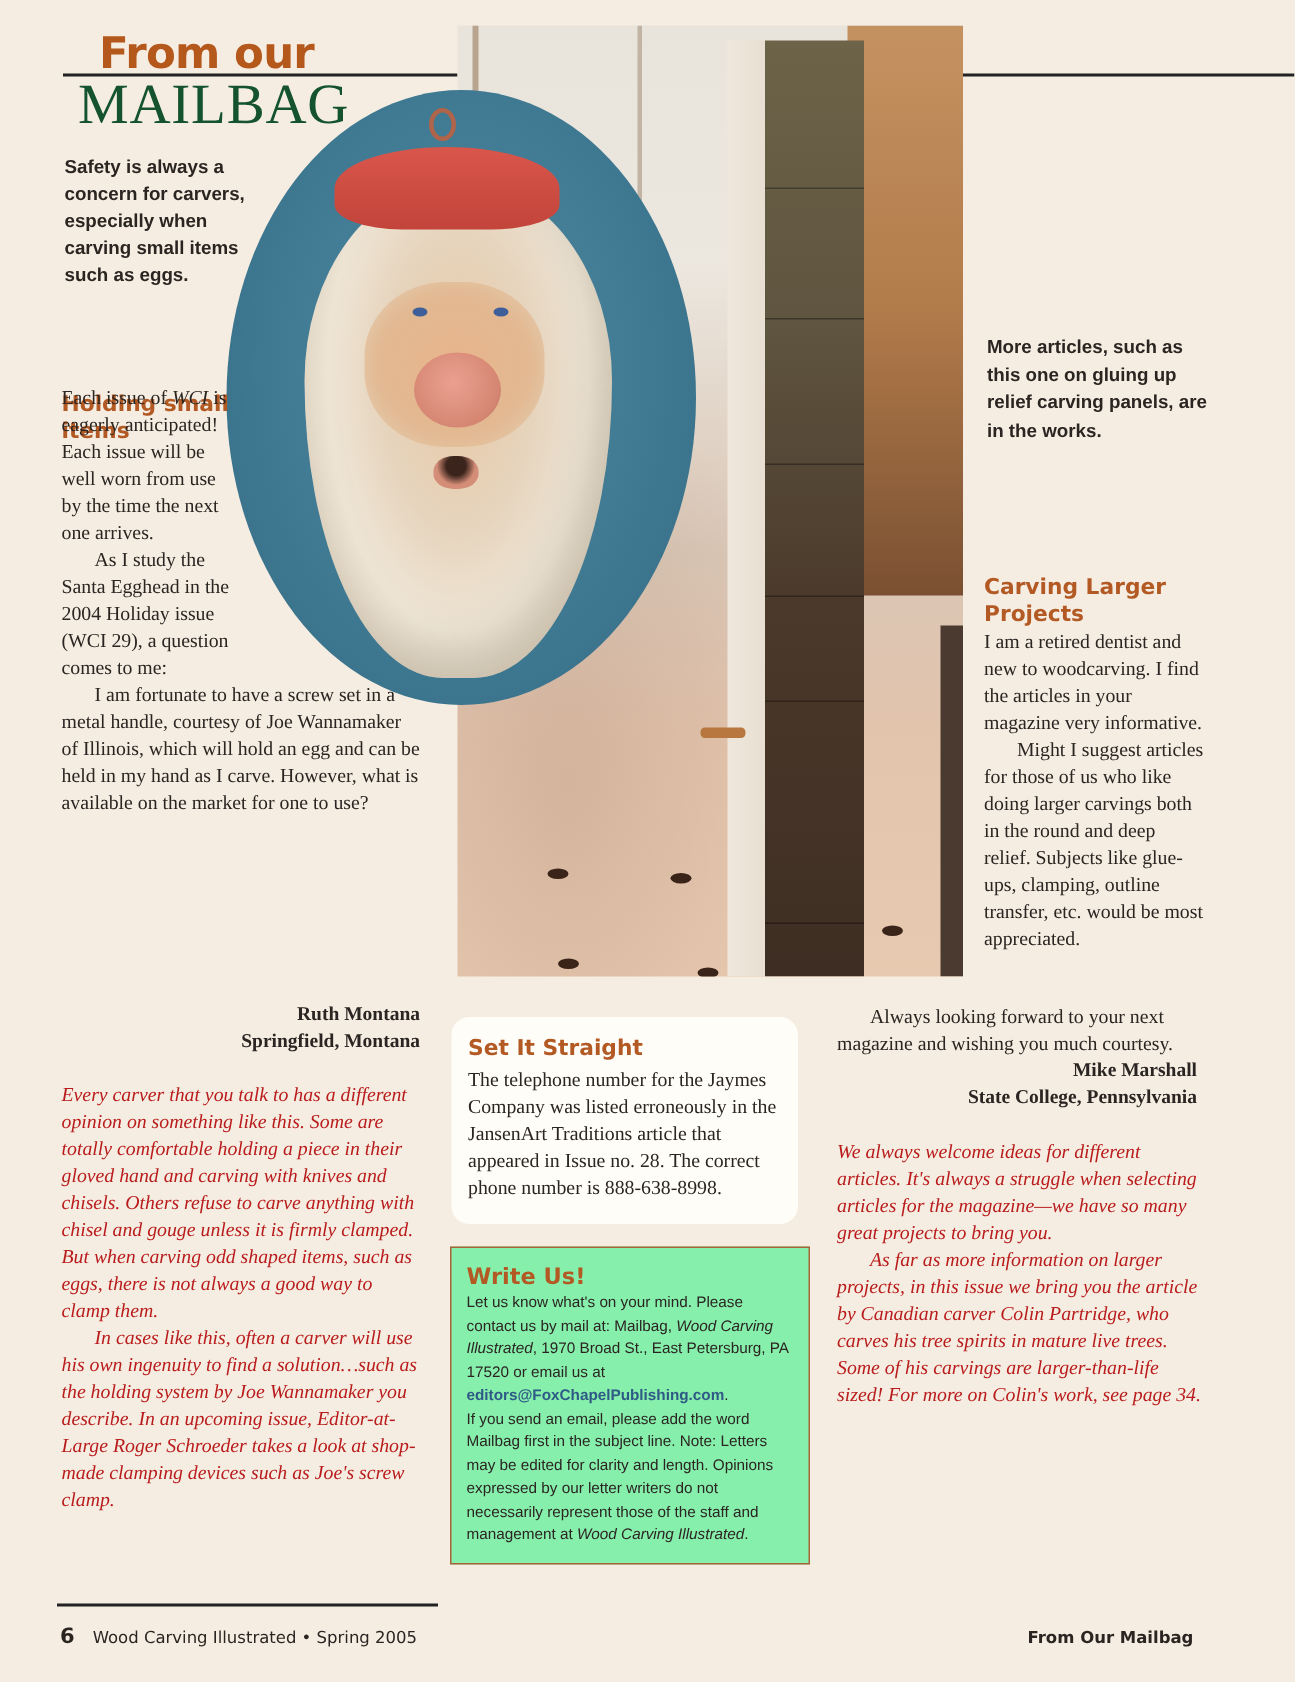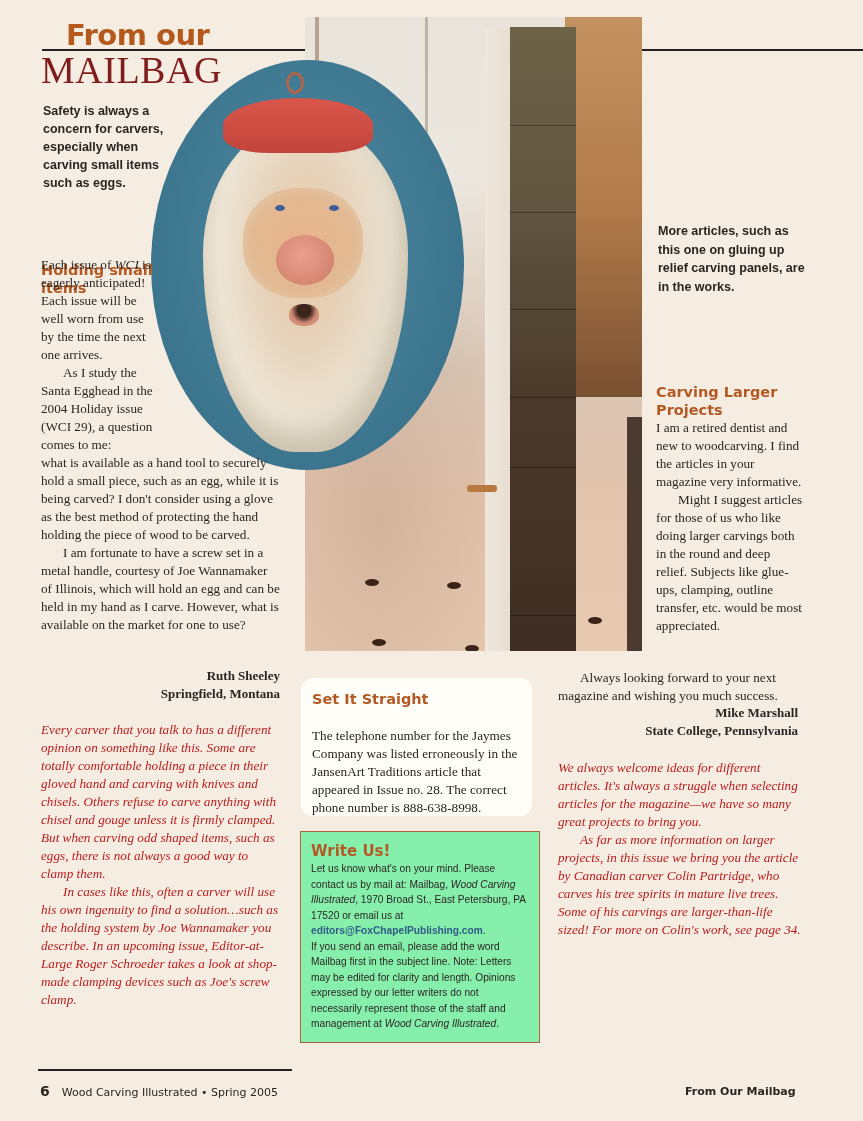--- a/index.html
+++ b/index.html
@@ -19,25 +19,25 @@
       font-family: "DejaVu Sans", sans-serif;
       font-weight: 900;
       font-size: 29px;
       letter-spacing: -0.5px;
       color: #b5581c;
       line-height: 34px;
     }
     .rule-top-left { left: 42px; top: 49px; width: 263px; height: 1.5px; background: #222; }
     .rule-top-right { left: 641px; top: 49px; width: 222px; height: 1.5px; background: #222; }
     .title-mailbag {
-      left: 41px; top: 50px;
+      left: 52px; top: 50px;
       font-family: "Liberation Serif", serif;
       font-size: 38px;
       letter-spacing: 0.5px;
-      color: #7f1d1d;
+      color: #14532d;
       line-height: 40px;
     }
     .sans-bold {
       font-family: "Liberation Sans", sans-serif;
       font-weight: bold;
       color: #2b2522;
     }
     .intro-caption {
       left: 43px; top: 102px; width: 130px;
       font-size: 12.5px; line-height: 18px;
@@ -237,55 +237,54 @@
 </div>
 
 <div class="abs sans-bold intro-caption">Safety is always a concern for carvers, especially when carving small items such as eggs.</div>
 
 <div class="abs heading-orange h-holding">Holding small items</div>
 <div class="abs body-serif letter1-narrow">
   <p><span>Each issue of </span><i>WCI</i><span> is eagerly anticipated! Each issue will be well worn from use by the time the next one arrives.</span></p>
   <p class="indent">As I study the Santa Egghead in the 2004 Holiday issue (WCI 29), a question comes to me:</p>
 </div>
 <div class="abs body-serif letter1-wide">
-  <p>what is available as a hand tool to securely hold a small piece, such as an egg, while it is being carved? I don't consider using a glove as the best method of protecting the hand holding the piece of wood to be carved.</p>
   <p class="indent">I am fortunate to have a screw set in a metal handle, courtesy of Joe Wannamaker of Illinois, which will hold an egg and can be held in my hand as I carve. However, what is available on the market for one to use?</p>
 </div>
 <div class="abs signature sig-ruth">
-  <div>Ruth Sheeley</div>
+  <div>Ruth Montana</div>
   <div>Springfield, Montana</div>
 </div>
 
 <div class="abs italic-reply reply1">
   <p>Every carver that you talk to has a different opinion on something like this. Some are totally comfortable holding a piece in their gloved hand and carving with knives and chisels. Others refuse to carve anything with chisel and gouge unless it is firmly clamped. But when carving odd shaped items, such as eggs, there is not always a good way to clamp them.</p>
   <p class="indent">In cases like this, often a carver will use his own ingenuity to find a solution…such as the holding system by Joe Wannamaker you describe. In an upcoming issue, Editor-at-Large Roger Schroeder takes a look at shop-made clamping devices such as Joe's screw clamp.</p>
 </div>
 
 <div class="abs set-box">
   <div class="heading-orange">Set It Straight</div>
-  <p class="body-serif" style="margin-top:19px">The telephone number for the Jaymes Company was listed erroneously in the JansenArt Traditions article that appeared in Issue no. 28. The correct phone number is 888-638-8998.</p>
+  <p class="body-serif" style="margin-top:3px">The telephone number for the Jaymes Company was listed erroneously in the JansenArt Traditions article that appeared in Issue no. 28. The correct phone number is 888-638-8998.</p>
 </div>
 
 <div class="abs write-box">
   <div class="heading-orange">Write Us!</div>
   <p class="write-text">
     <span>Let us know what's on your mind. Please contact us by mail at: Mailbag, </span><i>Wood Carving Illustrated</i><span>, 1970 Broad St., East Petersburg, PA 17520 or email us at</span><br>
     <span class="write-email">editors@FoxChapelPublishing.com</span><span>.</span><br>
     <span>If you send an email, please add the word Mailbag first in the subject line. Note: Letters may be edited for clarity and length. Opinions expressed by our letter writers do not necessarily represent those of the staff and management at </span><i>Wood Carving Illustrated</i><span>.</span>
   </p>
 </div>
 
 <div class="abs sans-bold caption-right">More articles, such as this one on gluing up relief carving panels, are in the works.</div>
 <div class="abs heading-orange h-carving">Carving Larger Projects</div>
 <div class="abs body-serif letter2-narrow">
   <p>I am a retired dentist and new to woodcarving. I find the articles in your magazine very informative.</p>
   <p class="indent">Might I suggest articles for those of us who like doing larger carvings both in the round and deep relief. Subjects like glue-ups, clamping, outline transfer, etc. would be most appreciated.</p>
 </div>
 <div class="abs body-serif letter2-wide">
-  <p class="indent">Always looking forward to your next magazine and wishing you much success.</p>
+  <p class="indent">Always looking forward to your next magazine and wishing you much courtesy.</p>
 </div>
 <div class="abs signature sig-mike">
   <div>Mike Marshall</div>
   <div>State College, Pennsylvania</div>
 </div>
 
 <div class="abs italic-reply reply2">
   <p>We always welcome ideas for different articles.  It's always a struggle when selecting articles for the magazine—we have so many great projects to bring you.</p>
   <p class="indent">As far as more information on larger projects, in this issue we bring you the article by Canadian carver Colin Partridge, who carves his tree spirits in mature live trees. Some of his carvings are larger-than-life sized! For more on Colin's work, see page 34.</p>
 </div>

